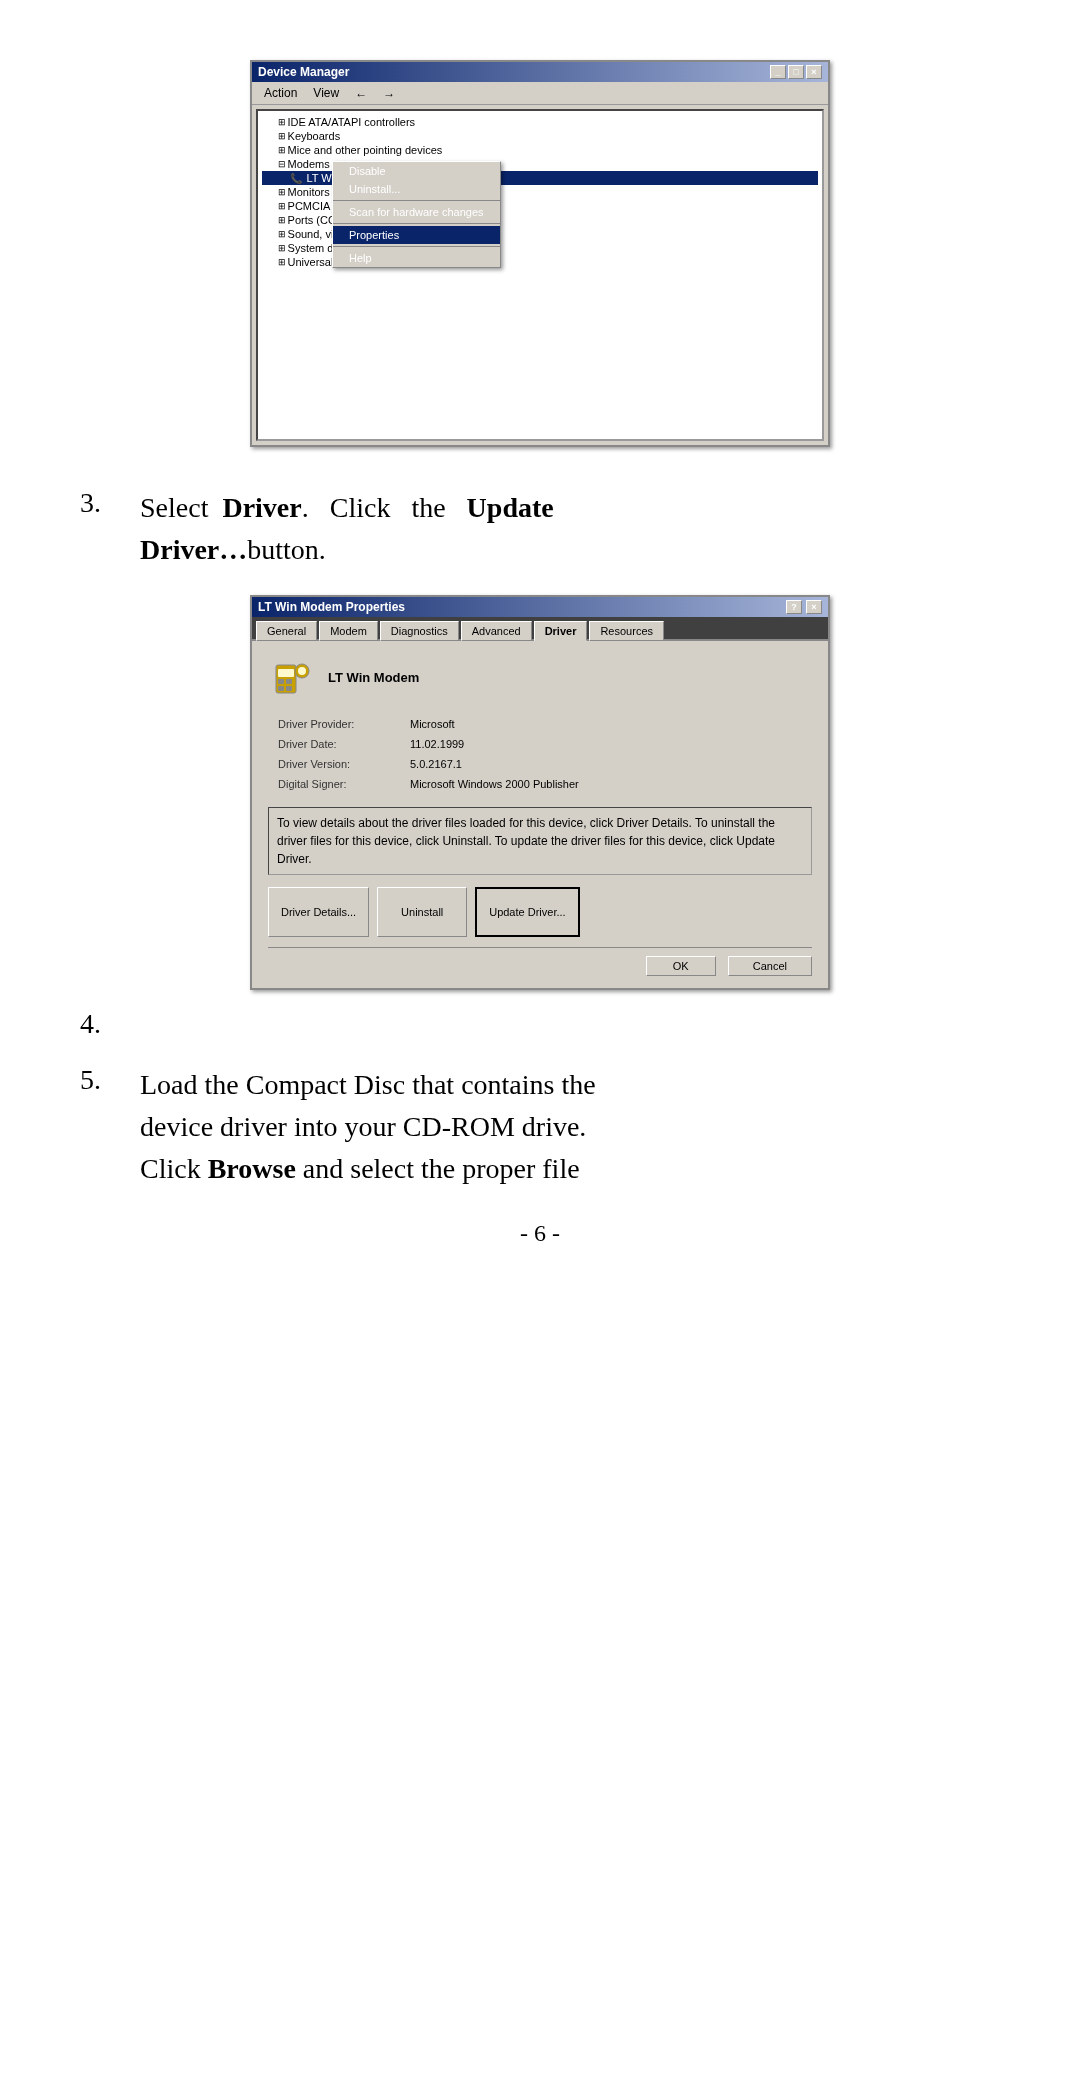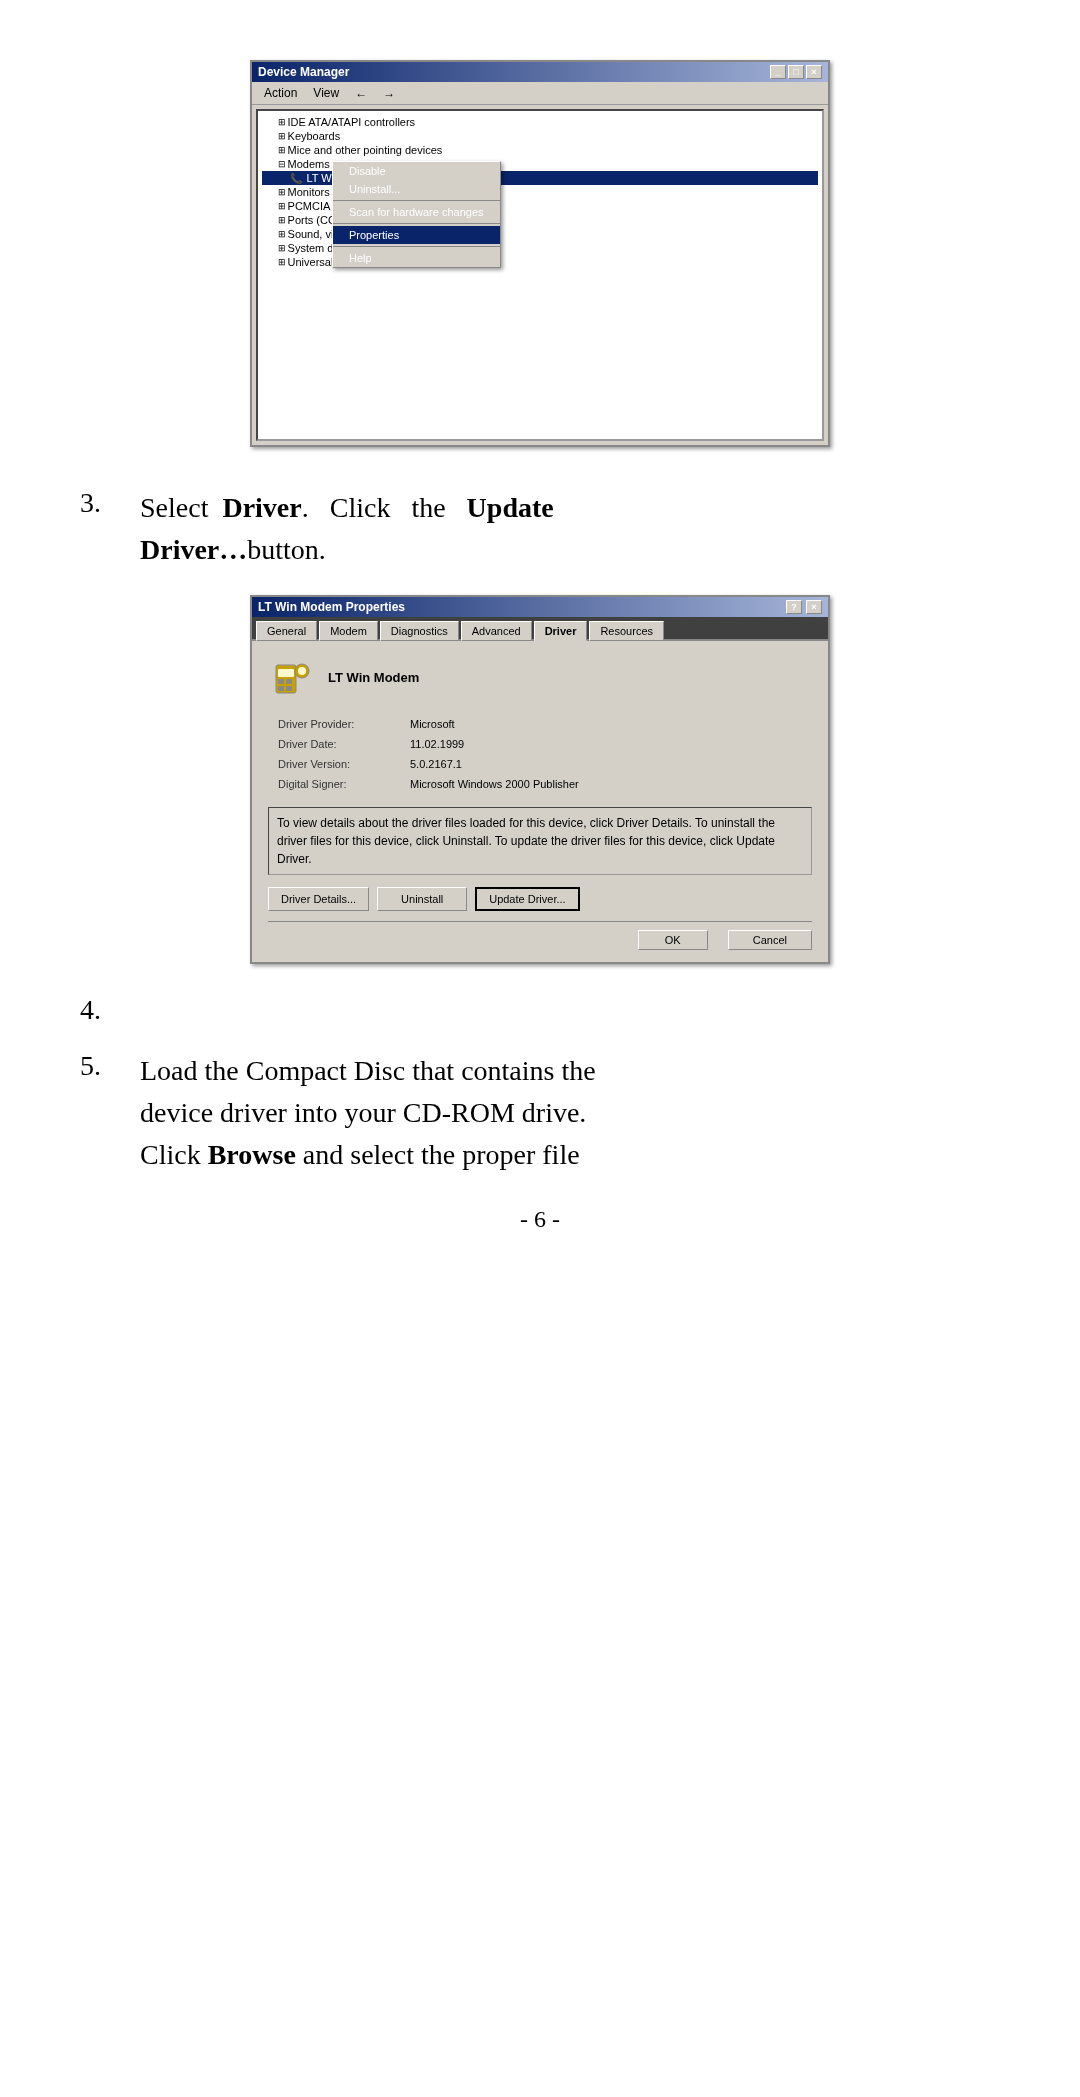--- a/index.html
+++ b/index.html
@@ -136,21 +136,21 @@
       line-height: 1.5;
       text-align: justify;
     }
     .step-text b { font-weight: bold; }
 
     
     .modem-win {
       border: 2px solid #888;
       background: #d4d0c8;
       width: 580px;
-      margin: 0 auto 30px auto;
+      margin: 0 auto 18px auto;
       box-shadow: 2px 2px 4px rgba(0,0,0,0.4);
       font-family: 'Tahoma', 'Arial', sans-serif;
       font-size: 11px;
     }
     .modem-titlebar {
       background: linear-gradient(to right, #0a246a, #a6b5d9);
       color: white;
       padding: 3px 6px;
       display: flex;
       justify-content: space-between;
@@ -226,36 +226,36 @@
       margin-bottom: 12px;
       line-height: 1.5;
     }
     .modem-btn-row {
       display: flex;
       gap: 8px;
       margin-bottom: 10px;
       justify-content: flex-start;
     }
     .modem-btn {
-      padding: 4px 12px;
+      padding: 17px 12px;
       background: #d4d0c8;
       border: 1px solid #888;
       border-top-color: #fff;
       border-left-color: #fff;
       font-size: 11px;
       cursor: pointer;
       min-width: 90px;
     }
     .modem-btn.default-btn {
       border: 2px solid #000;
     }
     .modem-ok-row {
       display: flex;
       justify-content: flex-end;
-      gap: 20px;
+      gap: 12px;
       border-top: 1px solid #888;
       padding-top: 8px;
     }
     .modem-ok-btn {
       padding: 3px 24px;
       background: #d4d0c8;
       border: 1px solid #888;
       border-top-color: #fff;
       border-left-color: #fff;
       font-size: 11px;

